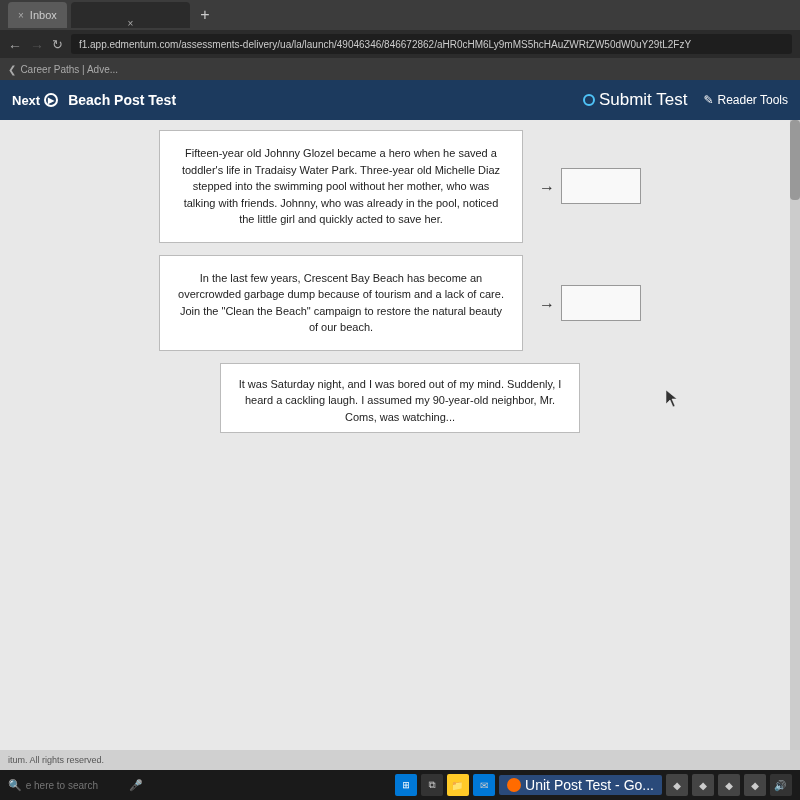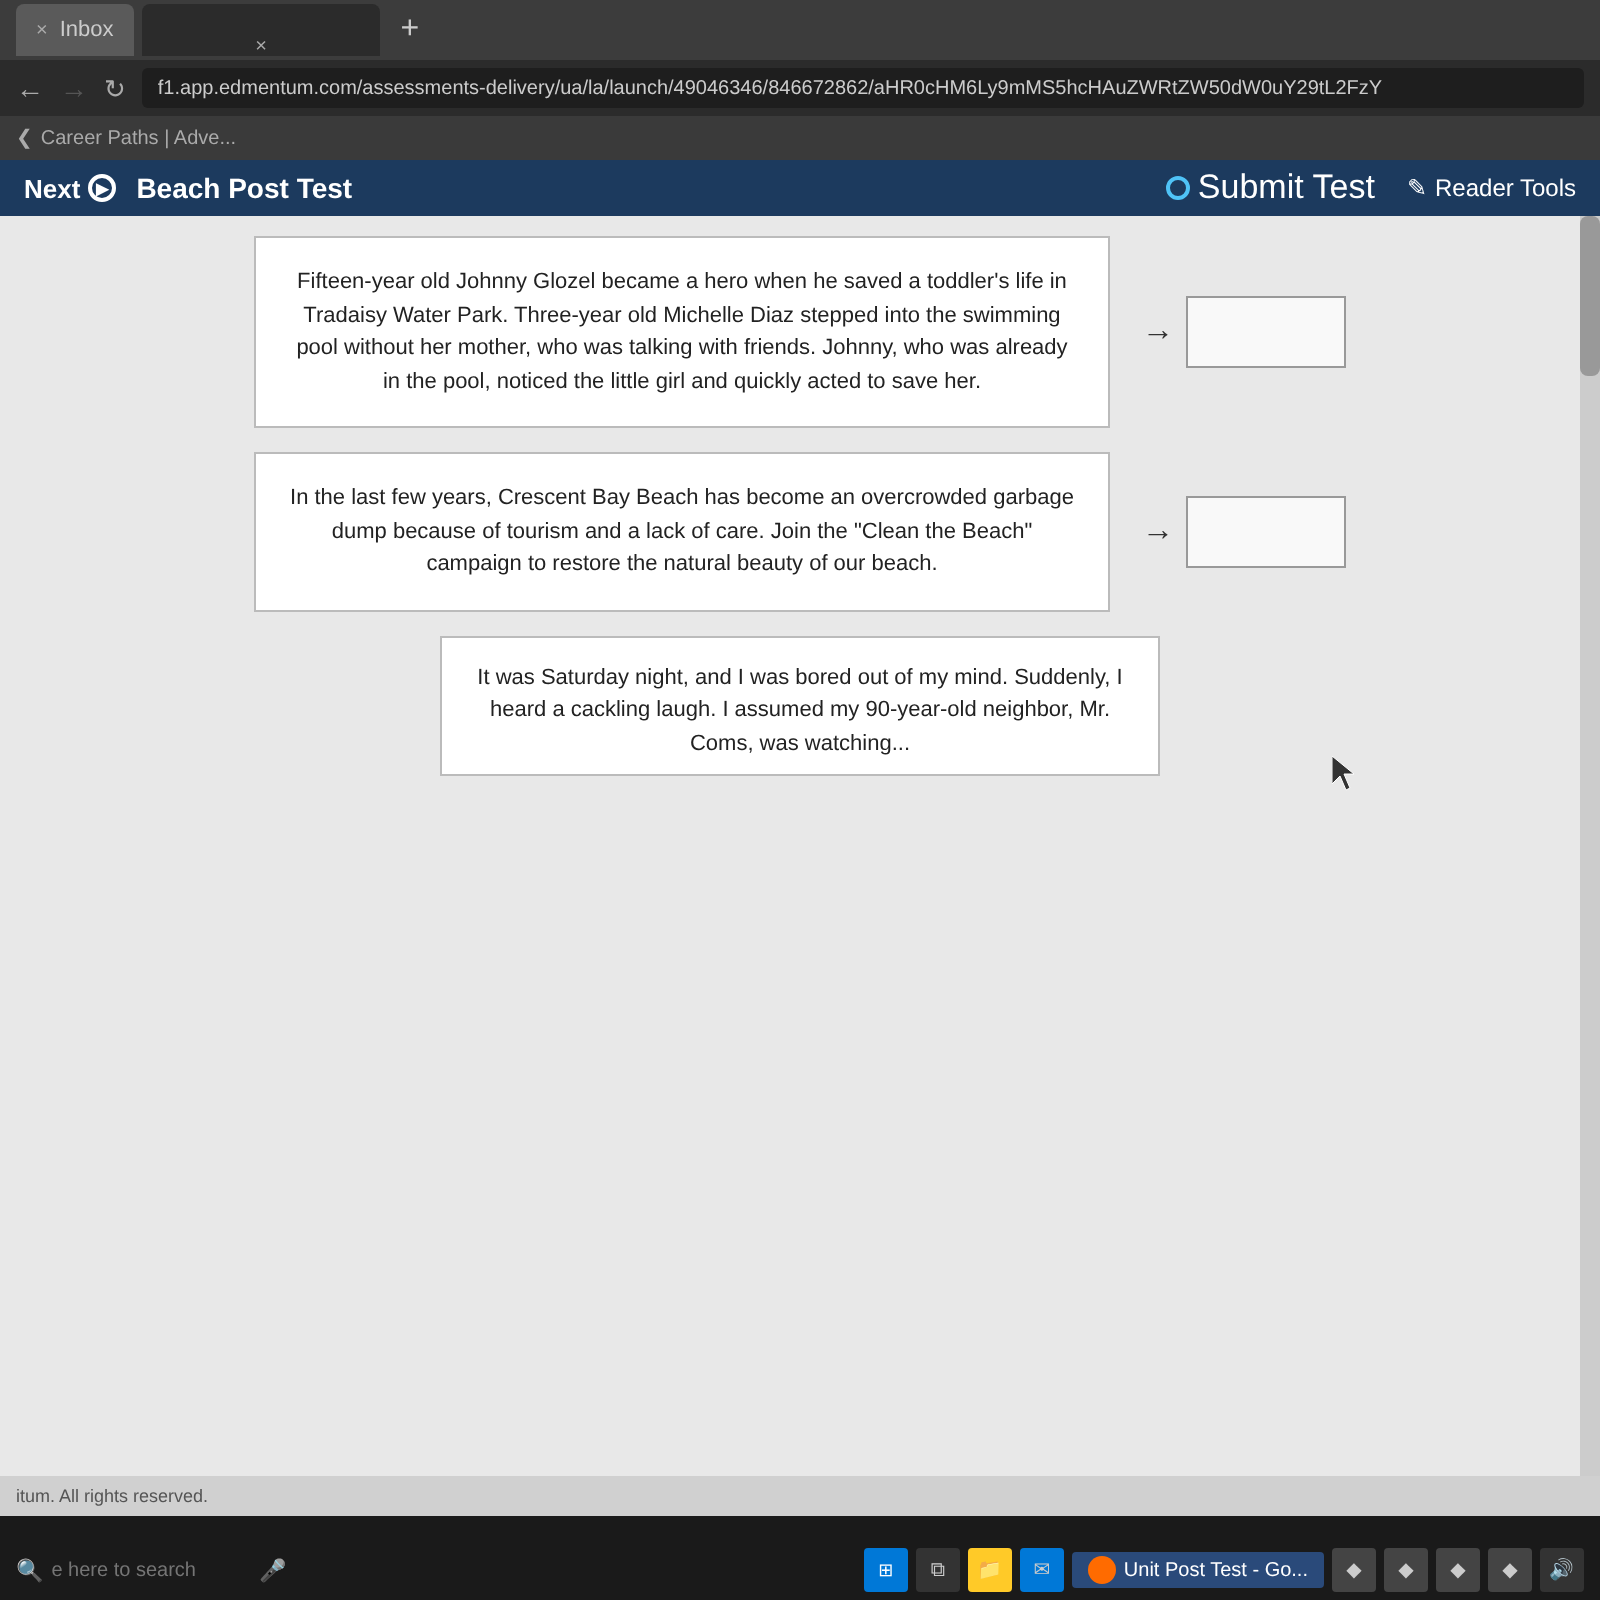--- a/index.html
+++ b/index.html
@@ -84,21 +84,21 @@
       display: flex;
       align-items: center;
       padding: 0 8px;
       font-size: 10px;
       color: #aaa;
     }
 
     
     .app-header {
       background: #1c3a5e;
-      height: 28px;
+      height: 40px;
       display: flex;
       align-items: center;
       padding: 0 12px;
       justify-content: space-between;
     }
 
     .app-header-left {
       display: flex;
       align-items: center;
       gap: 10px;
@@ -173,21 +173,21 @@
       display: flex;
       flex-direction: column;
       align-items: center;
       gap: 12px;
       position: relative;
     }
 
     .passage-card {
       background: #fff;
       border: 1.5px solid #bbb;
-      width: 428px;
+      width: 364px;
       padding: 14px 16px;
       font-size: 11px;
       color: #222;
       text-align: center;
       line-height: 1.5;
       position: relative;
     }
 
     .passage-row {
       display: flex;
@@ -273,21 +273,21 @@
       font-size: 10px;
       color: #ccc;
       cursor: pointer;
     }
 
     .taskbar-app {
       background: #2a4a7a;
       padding: 2px 8px;
       border-radius: 2px;
       color: #fff;
-      font-size: 10px;
+      font-size: 14px;
       display: flex;
       align-items: center;
       gap: 4px;
       cursor: pointer;
     }
 
     .taskbar-app-icon {
       width: 14px;
       height: 14px;
       background: #ff6b00;

